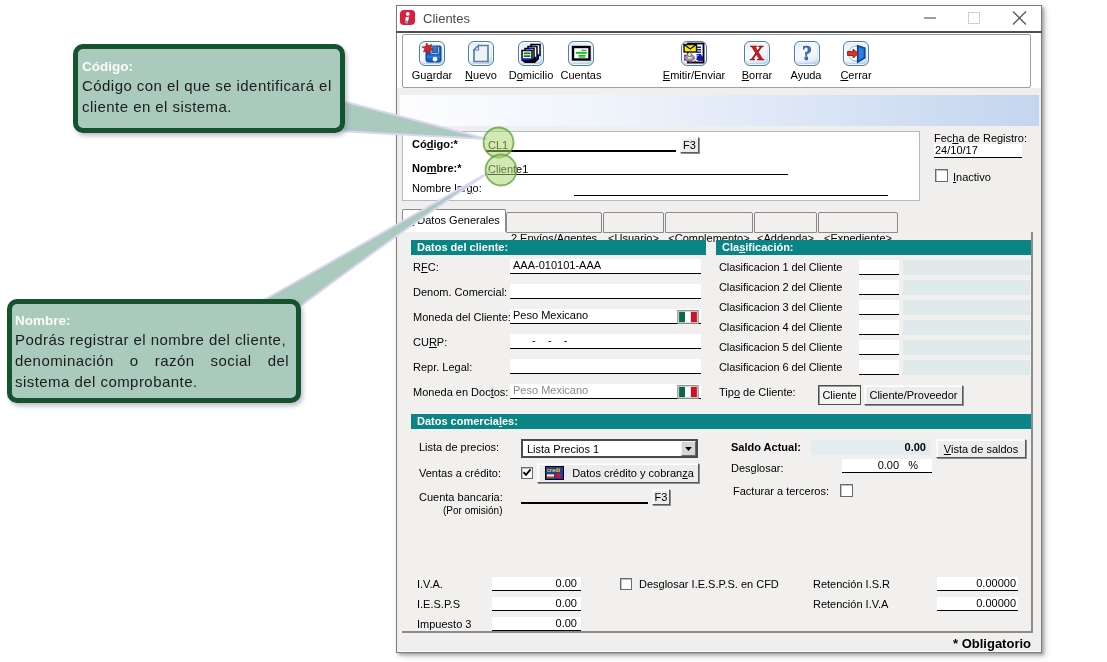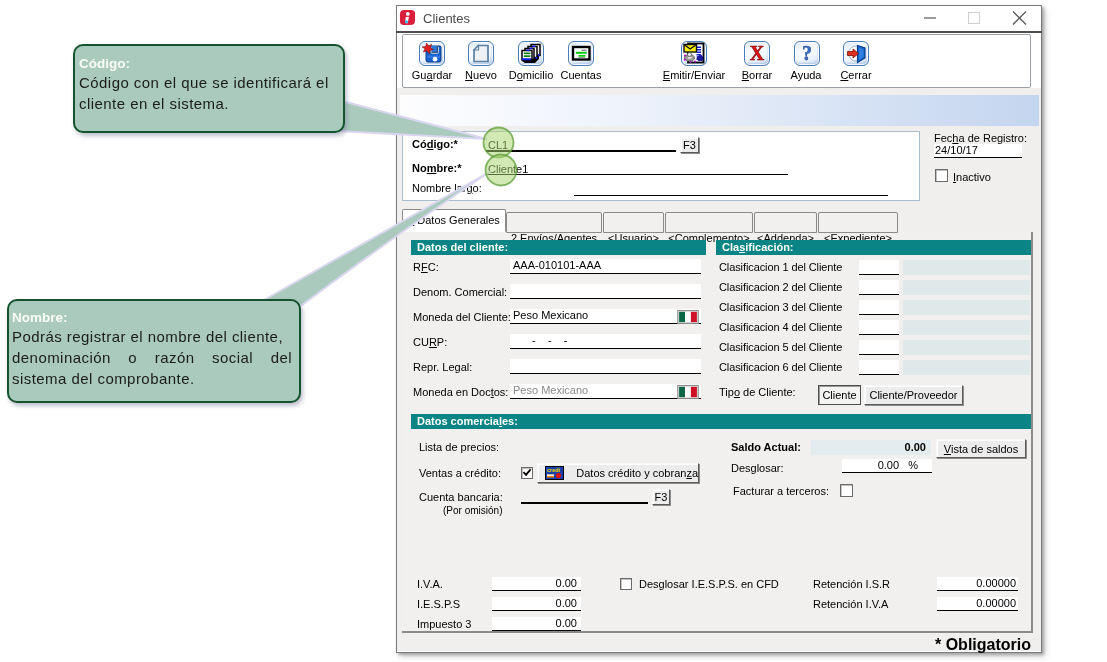--- a/index.html
+++ b/index.html
@@ -18,21 +18,21 @@
 .tblbl { position:absolute; top:69px; font-size:11px; color:#000; text-align:center; white-space:nowrap; transform:translateX(-50%); z-index:3; }
 #topbox { position:absolute; left:402px; top:131px; width:518px; height:70px; background:#fff; border:1px solid #a9bdd2; z-index:2; }
 .uline { position:absolute; background:#000; height:1.5px; z-index:3; }
 .whitein { position:absolute; background:#fff; border-bottom:1.5px solid #000; font-size:11px; z-index:3; white-space:nowrap; }
 .btn3d { position:absolute; background:#ececec; border:1px solid; border-color:#f8f8f8 #5a5a5a #5a5a5a #f8f8f8; box-shadow:1px 1px 0 #8d8d8d, inset 1px 1px 0 #fff; font-size:11px; text-align:center; z-index:3; }
 .cb { position:absolute; width:12px; height:12px; background:#fff; border:1px solid #6a6a6a; box-shadow:inset 1px 1px 0 #c0c0c0; z-index:3; } .cb svg { display:block; }
 .tab { position:absolute; background:#f1f0ef; border:1px solid #8a8a8a; border-radius:2px 2px 0 0; font-size:11px; text-align:center; z-index:2; padding-top:19px; }
 #tabpanel { position:absolute; left:402px; top:232px; width:631px; height:401px; background:#f1f0ef; border-right:2px solid #8b8b8b; border-bottom:2px solid #8b8b8b; z-index:1; }
 .teal { position:absolute; height:15px; background:#0a8484; color:#fff; font-size:11px; font-weight:bold; padding:1px 0 0 6px; z-index:2; }
 .dis { position:absolute; background:#dfe9ea; z-index:2; }
-.bubble { position:absolute; background:#a9cabc; border:2px solid #14532d; border-radius:10px; box-shadow:2px 3px 4px rgba(130,130,160,.5); z-index:6; }
+.bubble { position:absolute; background:#a9cabc; border:5px solid #14532d; border-radius:10px; box-shadow:2px 3px 4px rgba(130,130,160,.5); z-index:6; }
 .btitle { font-size:13.5px; font-weight:bold; color:#fafcf7; margin-bottom:1px; }
 .btext { font-size:15px; color:#1c1c1c; line-height:21px; letter-spacing:0.45px; }
 #overlay { position:absolute; left:0; top:0; width:1107px; height:662px; z-index:5; pointer-events:none; }
 </style>
 </head>
 <body>
 <div id="page">
 
 <div id="win"></div>
 <div id="dkline"></div>
@@ -142,27 +142,35 @@
 <div class="lbl" style="left:719px;top:361px;letter-spacing:-0.1px">Clasificacion 6 del Cliente</div>
 <div class="whitein" style="left:859px;top:360px;width:40px;height:15px"></div>
 <div class="dis" style="left:903px;top:360px;width:127px;height:15px"></div>
 
 <div class="lbl" style="left:719px;top:386px">Tip<u>o</u> de Cliente:</div>
 <div class="btn3d" style="left:818px;top:385px;width:43px;height:20px;border:1.5px solid #4e4e4e;box-shadow:inset 1px 1px 0 #9a9a9a;background:#f4f4f2;padding-top:3px">Cliente</div>
 <div class="btn3d" style="left:864px;top:385px;width:99px;height:20px;padding-top:3px">Cliente/Proveedor</div>
 
 <div class="teal" style="left:411px;top:414px;width:620px">Datos comercia<u>l</u>es:</div>
 <div class="lbl" style="left:419px;top:441px">Lista de precios:</div>
+<div class="abs" style="left:521px;top:439px;width:177px;height:19px;background:#fff;border:2px solid #4a4a4a;z-index:3">
+  <div style="font-size:11px;padding:2px 0 0 4px">Lista Precios 1</div>
+  <div style="position:absolute;right:0;top:0;width:15px;height:15px;background:#d6d6d6;border:1px solid;border-color:#f2f2f2 #6a6a6a #6a6a6a #f2f2f2;">
+        <svg style="display:block" width="13" height="13" viewBox="0 0 13 13">
+          <path d="M3.2 5 L9.8 5 L6.5 9 Z" fill="#000"></path>
+        </svg>
+      </div>
+</div>
 <div class="lbl" style="left:419px;top:467px">Ventas a crédito:</div>
 <div class="cb" style="left:521px;top:467px">
       <svg width="10" height="10" viewBox="0 0 10 10">
         <path d="M1.5 4.2 L4 6.8 L8.6 1.4" stroke="#000" stroke-width="1.9" fill="none"></path>
       </svg>
     </div>
-<div class="btn3d" style="left:537px;top:463px;width:162px;height:20px;text-align:right;padding:3px 0 0 30px">Datos crédito y cobran<u>z</u>a</div>
+<div class="btn3d" style="left:537px;top:463px;width:162px;height:20px;text-align:center;padding:3px 0 0 30px">Datos crédito y cobran<u>z</u>a</div>
 <svg class="abs" style="left:545px;top:466px;z-index:4" width="19" height="14" viewBox="0 0 19 14">
   <rect x="0.5" y="0.5" width="18" height="13" fill="#1b3faa" stroke="#000"></rect>
   <text x="2" y="6" font-size="5.5" fill="#ffe000" font-family="Liberation Sans" font-weight="bold">credi</text>
   <rect x="2" y="8.5" width="7" height="3" fill="#ff8800"></rect>
       <rect x="2" y="8.5" width="7" height="1.4" fill="#fff"></rect>
   <circle cx="13.5" cy="9.5" r="2.6" fill="#dd1111"></circle>
 </svg>
 <div class="lbl" style="left:419px;top:491px">Cuenta bancaria:</div>
 <div class="lbl" style="left:443px;top:505px;font-size:10px">(Por omisión)</div>
 <div class="uline" style="left:521px;top:502px;width:127px"></div>
@@ -184,21 +192,21 @@
 <div class="whitein" style="left:492px;top:597px;width:89px;height:14px;text-align:right;padding-right:4px">0.00</div>
 <div class="lbl" style="left:417px;top:618px">Impuesto 3</div>
 <div class="whitein" style="left:492px;top:617px;width:89px;height:14px;text-align:right;padding-right:4px">0.00</div>
 <div class="cb" style="left:620px;top:578px"></div>
 <div class="lbl" style="left:639px;top:578px">Desglosar I.E.S.P.S. en CFD</div>
 <div class="lbl" style="left:813px;top:578px">Retención I.S.R</div>
 <div class="whitein" style="left:937px;top:577px;width:81px;height:14px;text-align:right;padding-right:2px">0.00000</div>
 <div class="lbl" style="left:813px;top:598px">Retención I.V.A</div>
 <div class="whitein" style="left:937px;top:597px;width:81px;height:14px;text-align:right;padding-right:2px">0.00000</div>
 
-<div class="abs" style="left:0;top:636px;width:1031px;text-align:right;font-size:16px;font-weight:bold;z-index:2">* Obligatorio</div>
+<div class="abs" style="left:0;top:636px;width:1031px;text-align:right;font-size:13px;font-weight:bold;z-index:2">* Obligatorio</div>
 
 <svg class="abs" style="left:420px;top:42px;z-index:4" width="24" height="23" viewBox="0 0 24 23">
   <path d="M6 4 H20 Q21 4 21 5 V18 Q21 20 19 20 H8 Q6 20 6 18 Z" fill="#1261cc" stroke="#0b3d8a" stroke-width="1"></path>
   <path d="M10 4 V9.5 Q10 10.5 11 10.5 H16.5 Q17.5 10.5 17.5 9.5 V4" fill="#2e77dd" stroke="#35567e" stroke-width="1.6"></path>
   <path d="M10 4 V9.5 Q10 10.5 11 10.5 H16.5 Q17.5 10.5 17.5 9.5 V4" fill="none" stroke="#e9eef5" stroke-width="0.7" transform="translate(1,1)"></path>
   <rect x="7" y="13.5" width="13" height="2.5" fill="#2e77dd"></rect>
   <circle cx="15" cy="17.2" r="2.4" fill="#fff"></circle>
   <path d="M6.5 1 L9 4.2 L11.5 2.2 L10.5 6 L13.5 7.5 L9.8 8.2 L9.6 12 L6.8 8.8 L3.4 10 L5 6.6 L2 5 L5.8 4.6 Z" fill="#e02222" stroke="#8a0f0f" stroke-width="0.6"></path>
 </svg>
 <svg class="abs" style="left:470px;top:43px;z-index:4" width="22" height="21" viewBox="0 0 22 21">

